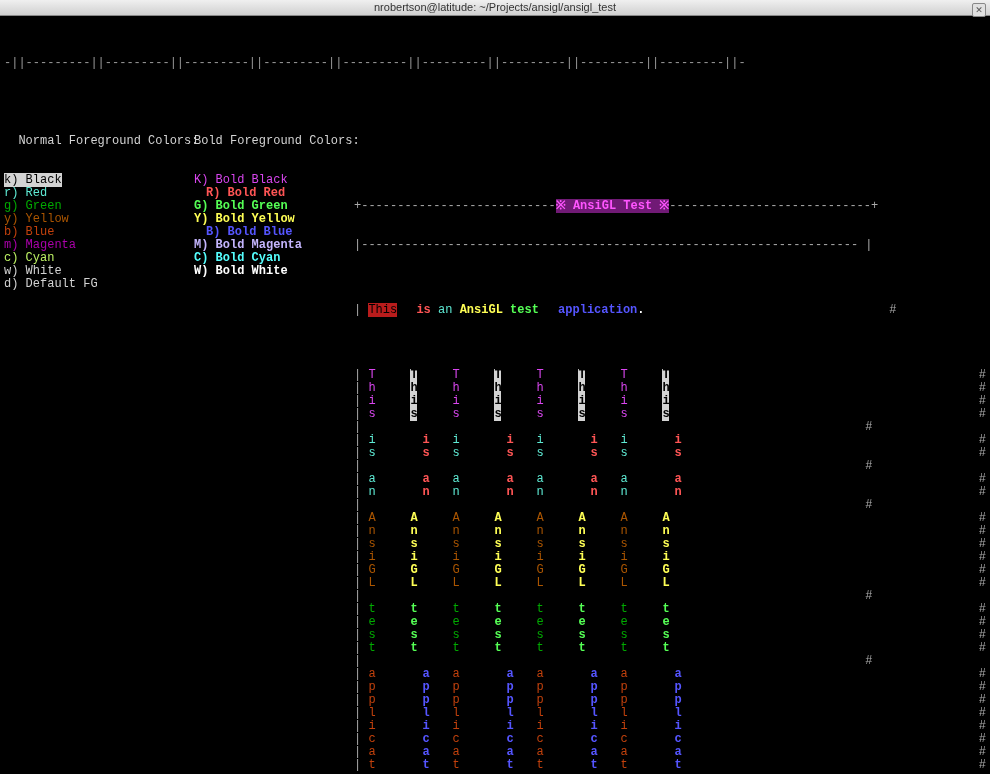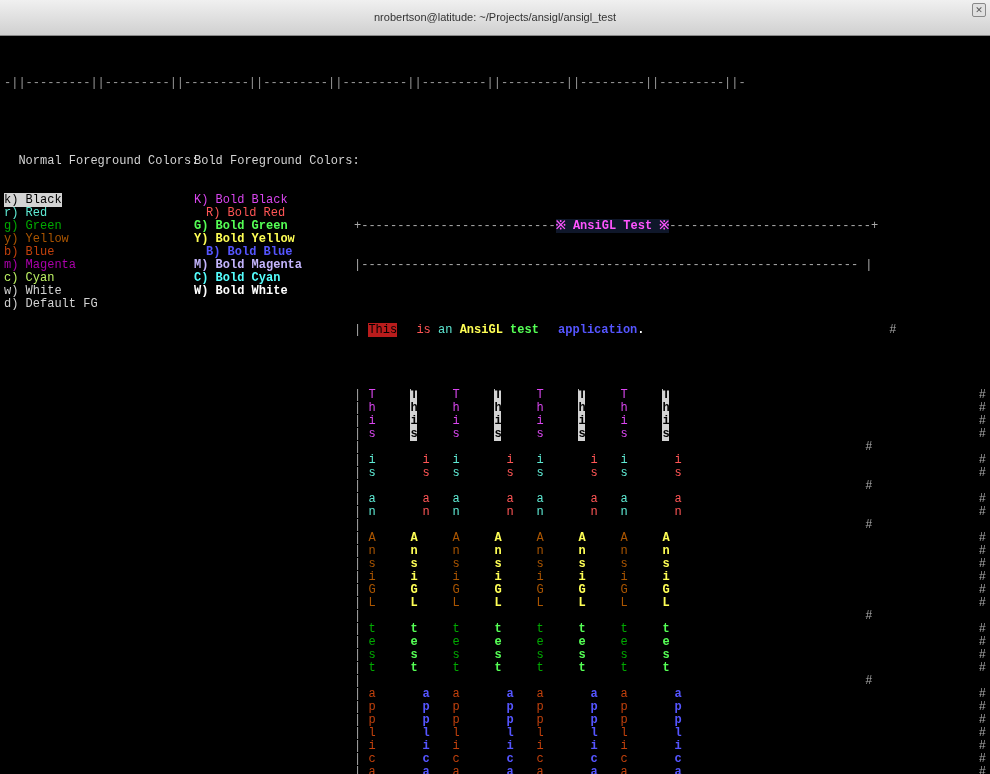--- a/index.html
+++ b/index.html
@@ -9,21 +9,21 @@
     font-size: 12px;
     line-height: 13px;
     color: #d3d3d3;
     width: 990px;
     height: 774px;
     overflow: hidden;
   }
   .titlebar {
     background: linear-gradient(to bottom, #f0f0f0, #d0d0d0);
     color: #333;
-    height: 36px;
+    height: 16px;
     display: flex;
     align-items: center;
     justify-content: center;
     position: relative;
     font-family: sans-serif;
     font-size: 11px;
     border-bottom: 1px solid #888;
   }
   .close-btn {
     position: absolute;
@@ -45,29 +45,29 @@
   .ruler { color: #999; }
   .hdr { color: #d3d3d3; }   
   .c-r { color: #5eead4; }
   .c-g { color: #00aa00; }
   .c-y { color: #aa5500; }
   .c-b { color: #c2410c; }
   .c-m { color: #aa00aa; }
   .c-c { color: #bef264; }
   .c-w { color: #d3d3d3; }
   .c-K { color: #d946ef; }
-  .c-R { color: #ff5555; font-weight: normal; padding-left: 12px; }
+  .c-R { color: #ff5555; font-weight: bold; padding-left: 12px; }
   .c-G { color: #55ff55; font-weight: bold; }
   .c-Y { color: #ffff55; font-weight: bold; }
   .c-B { color: #5555ff; font-weight: bold; padding-left: 12px; }
   .c-M { color: #c4b5fd; font-weight: bold; }
   .c-C { color: #55ffff; font-weight: bold; }
   .c-W { color: #ffffff; font-weight: bold; }
   .sel { background: #d3d3d3; color: #000; }
-  .title-banner { background: #0f172a; color: #ff55ff; font-weight: bold; }
+  .title-banner { background: #701a75; color: #ff55ff; font-weight: bold; }
   .inv-this { background: #b91c1c; color: #000; }
   .row { display: flex; }
   .leftcol { width: 350px; flex-shrink: 0; }
   .rightcol { flex: 1; }
   .box-pipe { color: #aaa; }
   .hash { color: #aaa; }
   .col-block { display: inline-block; width: 42px; text-align: left; }
   .vchar { display:inline-block; width: 7px; }
 </style>
 </head>

